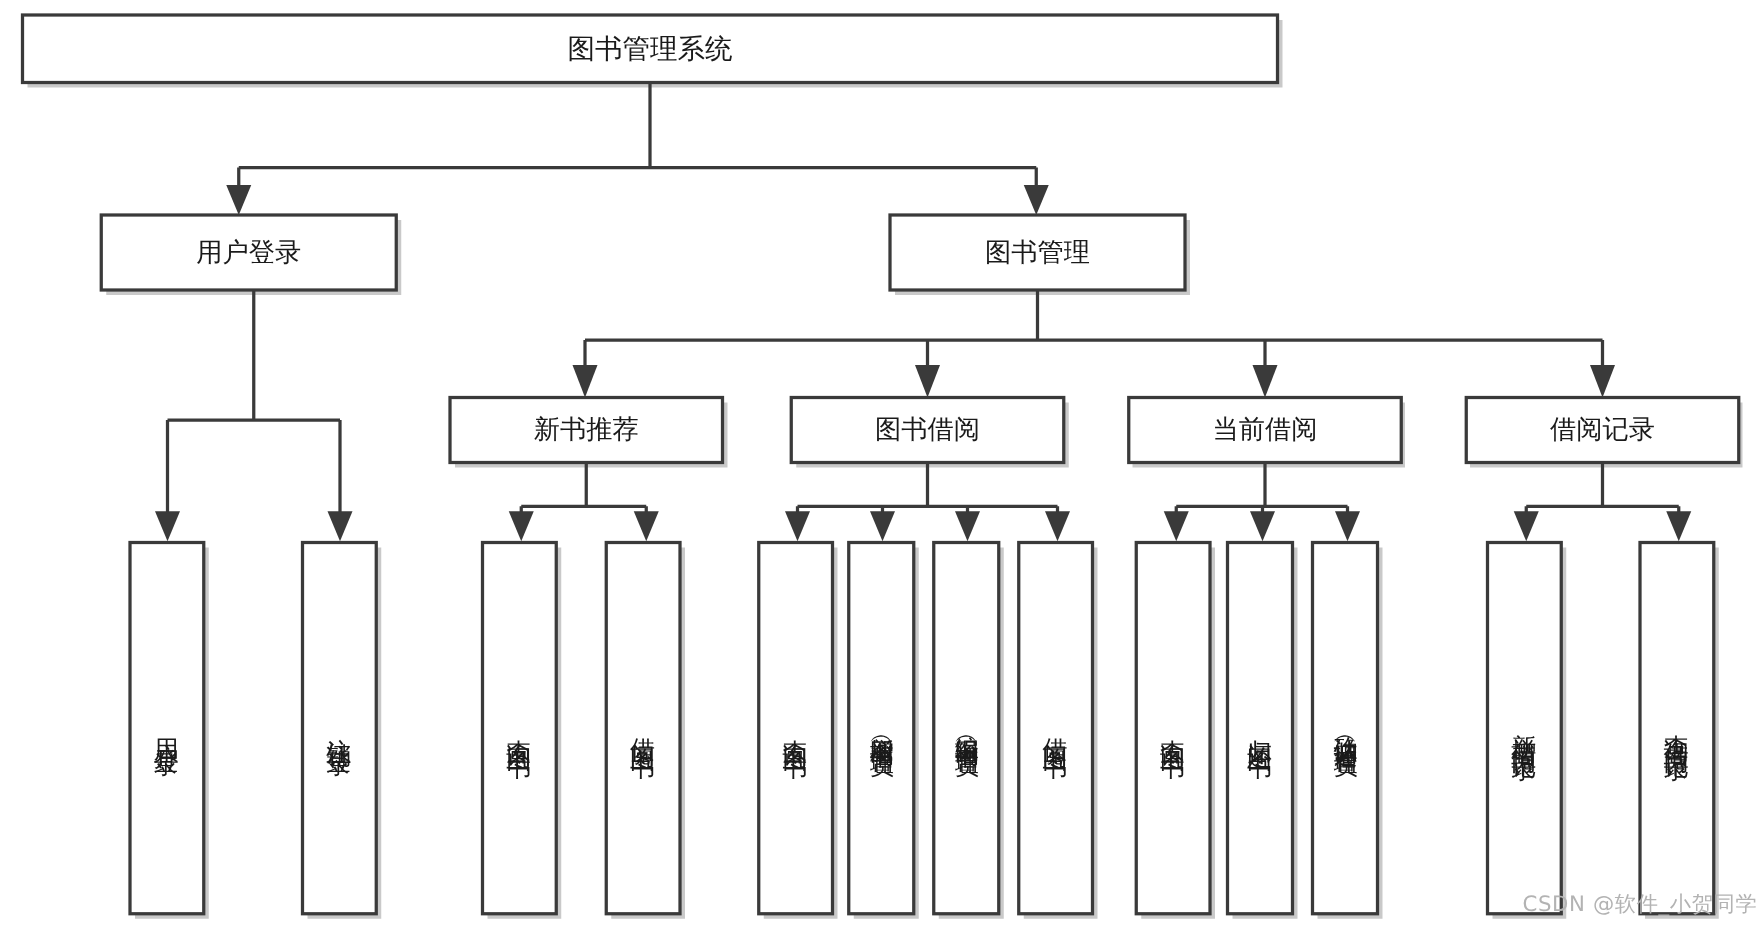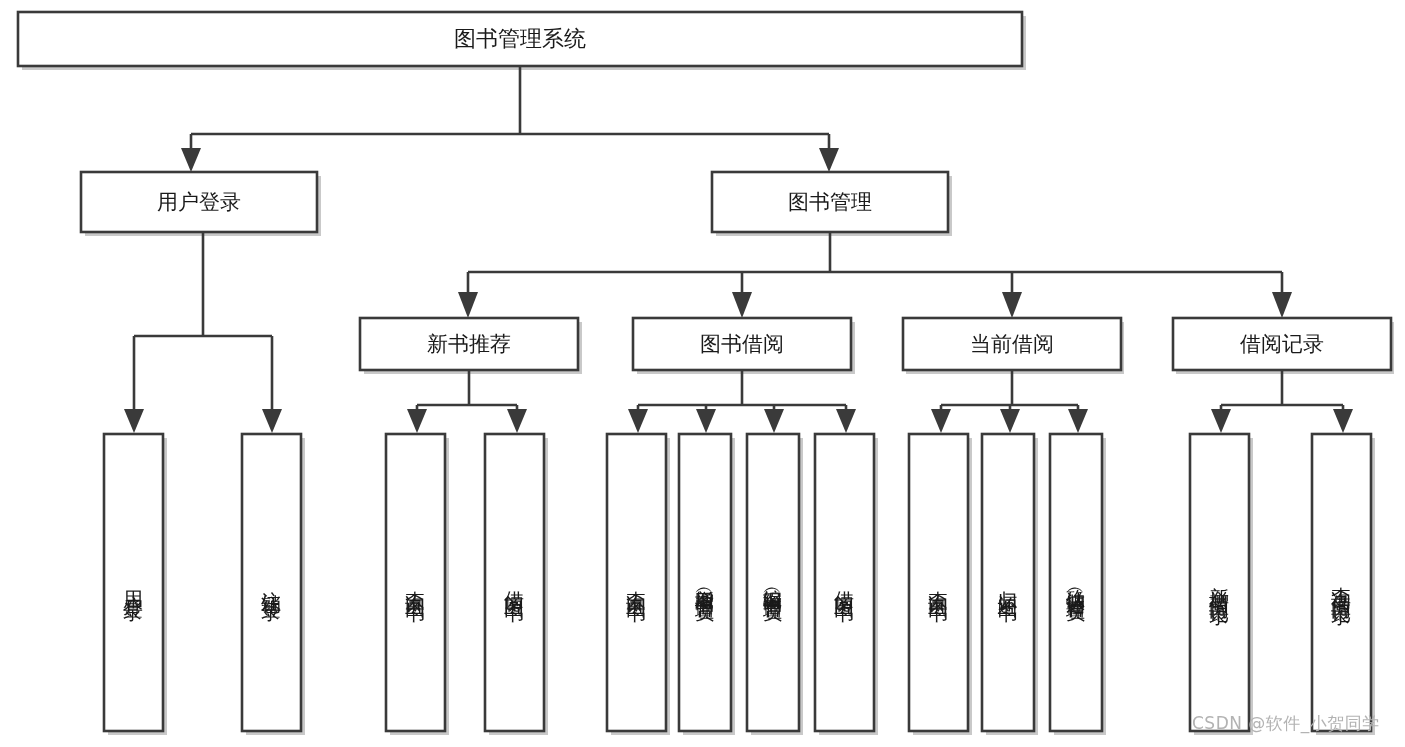--- a/index.html
+++ b/index.html
@@ -28,20 +28,21 @@
     line-height:1;
     display:flex;align-items:center;justify-content:center;
     white-space:nowrap;
     pointer-events:none;
   }
   .watermark{
     position:absolute;left:1192px;top:712px;
     font-family:"DejaVu Sans","Liberation Sans",sans-serif;
     font-size:17px;color:#b3b3b3;white-space:nowrap;
     letter-spacing:0.5px;
+    padding-left:26px;
   }
 </style>
 </head>
 <body>
 
 <div id="diagram-root">
 
   <svg id="flow" viewBox="0 0 1405 747">
     <defs>
       <g id="arrowdef"></g>

